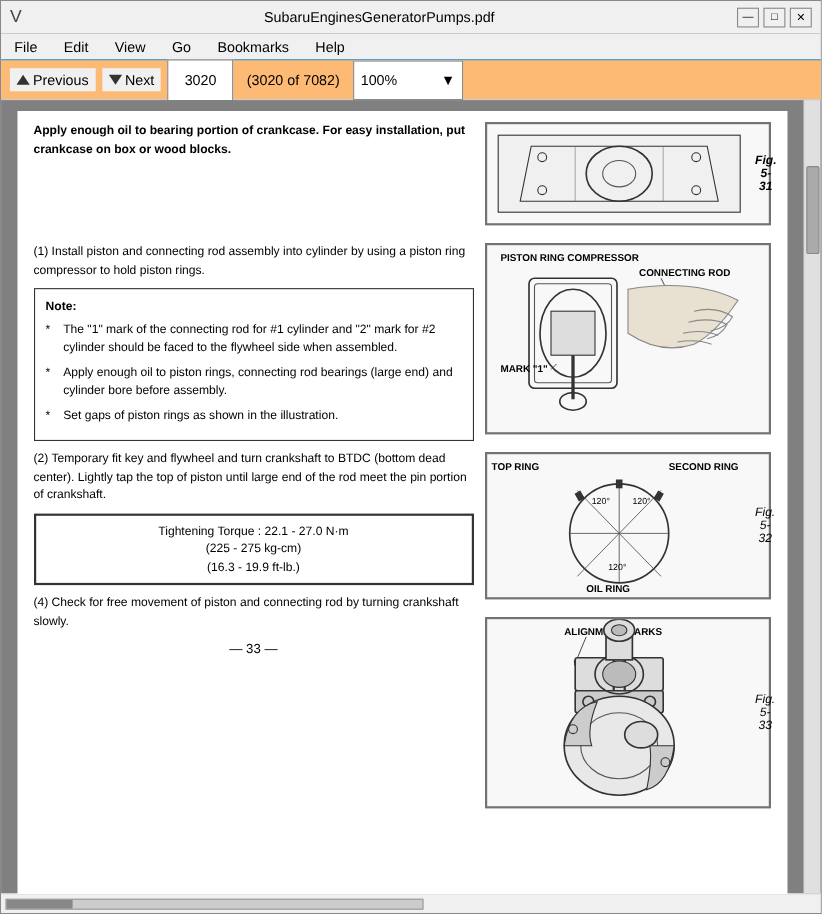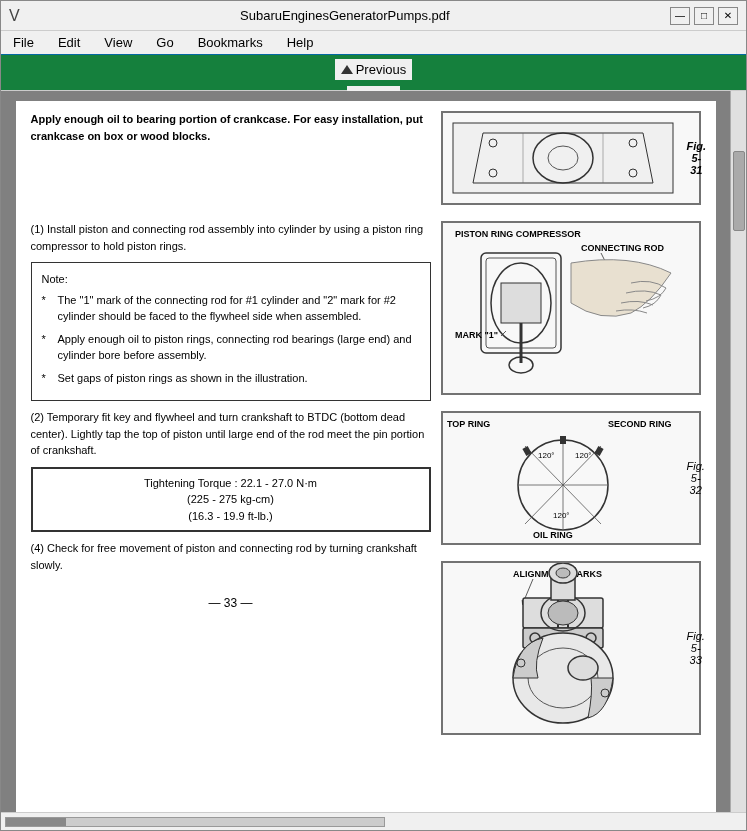--- a/index.html
+++ b/index.html
@@ -11,21 +11,21 @@
     .title-bar-left { display: flex; align-items: center; gap: 6px; }
     .title-bar-center { flex: 1; text-align: center; font-size: 13px; }
     .title-bar-right { display: flex; gap: 4px; }
     .win-btn { width: 20px; height: 18px; background: #f0f0f0; border: 1px solid #888; cursor: pointer; font-size: 10px; display: flex; align-items: center; justify-content: center; }
 
     
     .menu-bar { display: flex; gap: 16px; padding: 3px 8px; border-bottom: 1px solid #0369a1; background: #f0f0f0; font-size: 13px; }
     .menu-item { cursor: pointer; padding: 1px 4px; }
 
     
-    .toolbar { display: flex; align-items: center; gap: 6px; padding: 4px 8px; border-bottom: 1px solid #ccc; background: #15803d; height: 36px; flex-direction: column; }
+    .toolbar { display: flex; align-items: center; gap: 6px; padding: 4px 8px; border-bottom: 1px solid #ccc; background: #fdba74; height: 36px; }
     .nav-btn { display: flex; align-items: center; gap: 3px; cursor: pointer; padding: 3px 6px; background: #f0f0f0; border: none; font-size: 13px; }
     .triangle-up { width: 0; height: 0; border-left: 6px solid transparent; border-right: 6px solid transparent; border-bottom: 9px solid #333; }
     .triangle-down { width: 0; height: 0; border-left: 6px solid transparent; border-right: 6px solid transparent; border-top: 9px solid #333; }
     .page-input { width: 60px; height: 38px; border: 1px solid #888; text-align: center; font-size: 13px; }
     .page-info { font-size: 13px; margin: 0 6px; }
     .zoom-select { display: flex; align-items: center; height: 36px; border: 1px solid #888; background: white; padding: 0 6px; cursor: pointer; min-width: 100px; justify-content: space-between; }
     .zoom-select span { font-size: 13px; }
     .zoom-arrow { font-size: 10px; }
 
     
@@ -43,35 +43,35 @@
     .scroll-thumb-h { height: 100%; width: 60px; background: #888; }
 
     
     .pdf-content { display: flex; gap: 10px; font-size: 11px; }
     .left-col { flex: 1; font-size: 11px; line-height: 1.5; }
     .right-col { width: 260px; display: flex; flex-direction: column; gap: 8px; }
     .section-heading { font-size: 12px; font-weight: bold; margin-bottom: 6px; }
     .numbered-item { display: flex; gap: 4px; margin-bottom: 6px; }
 
     .note-box { border: 1px solid #333; padding: 8px 10px; margin: 8px 0; font-size: 11px; line-height: 1.5; }
-    .note-label { font-weight: normal; margin-bottom: 4px; }
+    .note-label { font-weight: bold; margin-bottom: 4px; }
     .bullet-item { display: flex; gap: 4px; margin-bottom: 6px; }
     .star { min-width: 12px; }
 
     .torque-box { border: 2px solid #333; padding: 6px 10px; margin: 8px 0; font-size: 11px; text-align: center; }
 
     
     .figure-box { border: 2px solid #737373; background: #f8f8f8; display: flex; align-items: center; margin-bottom: 8px; }
     .figure-caption { font-size: 11px; font-style: italic; padding: 4px; text-align: center; }
 
     
     .diagram-container { width: 100%; display: flex; justify-content: center; }
 
     
-    .page-number { text-align: center; margin-top: 21px; font-size: 12px; }
+    .page-number { text-align: center; margin-top: 8px; font-size: 12px; }
 
     
     .app-icon { font-size: 16px; color: #444; }
 
     
     .top-section { display: flex; gap: 10px; margin-bottom: 8px; font-weight: bold; }
     .top-left { flex: 1; font-size: 11px; line-height: 1.5; }
     .top-right { width: 260px; }
   </style>
 </head>

